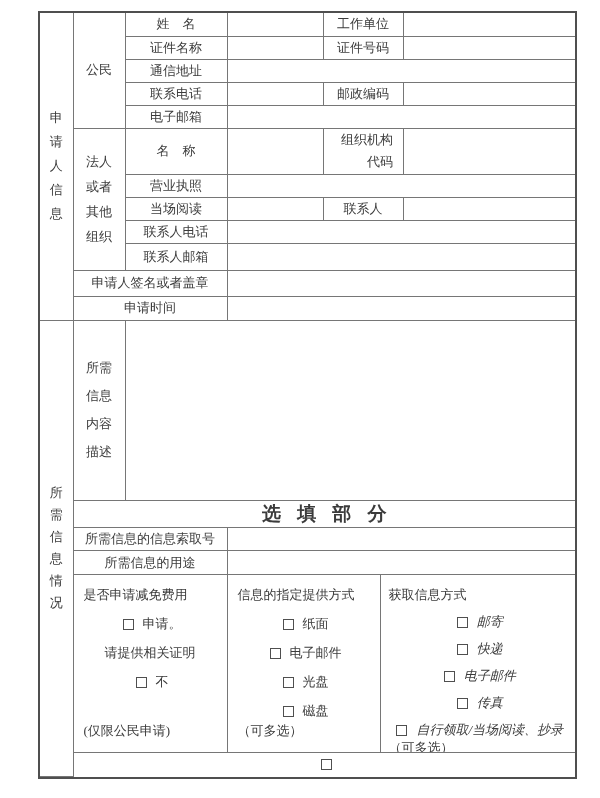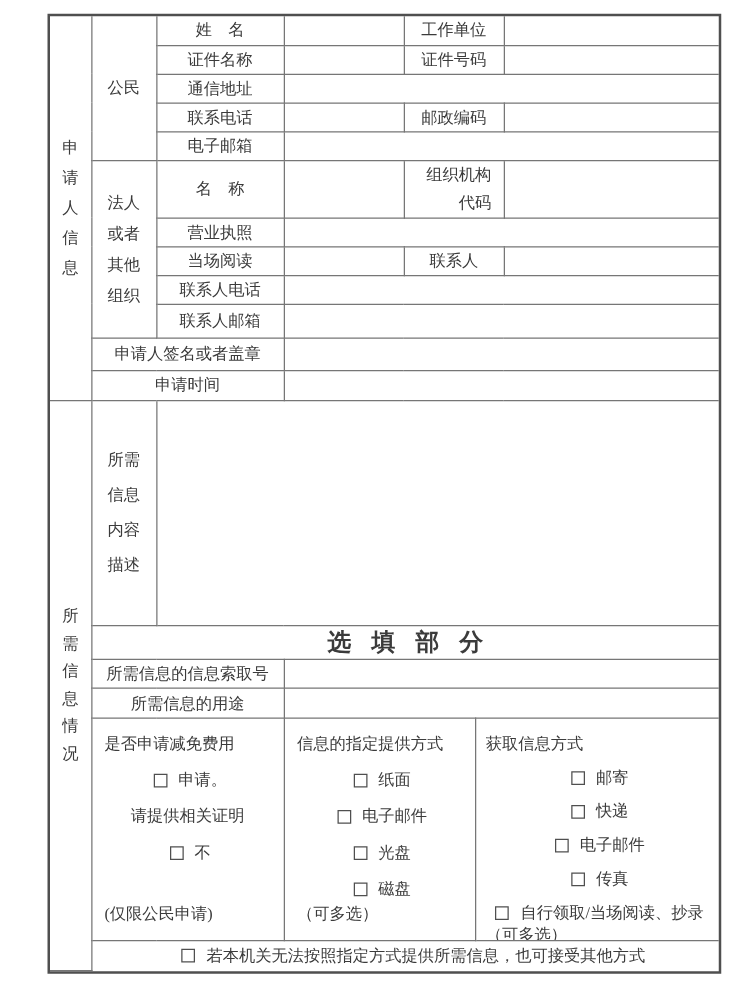--- a/index.html
+++ b/index.html
@@ -78,21 +78,21 @@
   .cellcol {
     display: flex;
     flex-direction: column;
     height: 177px;
     box-sizing: border-box;
     padding: 11px 6px 12px 10px;
   }
   .cellcol.tight { padding: 11px 4px 12px 8px; }
   .group-title { flex: none; }
   .opt { display: flex; align-items: center; margin-top: 11px; flex: none; justify-content: center; }
-  .tight .opt { margin-top: 9px; }
+  .tight .opt { margin-top: 9px; font-style: italic; }
   .cb {
     width: 11px;
     height: 11px;
     border: 1px solid #4f4f4f;
     margin-right: 9px;
     flex: none;
     background: #fff;
     box-sizing: border-box;
   }
   .indent { padding-left: 21px; margin-top: 11px; flex: none; }
@@ -280,21 +280,20 @@
               <span class="ws">自行领取/当场阅读、抄录</span>
             </div>
             <div class="note">（可多选）</div>
           </div>
         </td>
       </tr>
       <tr class="h24">
         <td class="bottomrow" colspan="4">
           <div class="opt bottom-opt">
             <span class="cb"></span>
-            <span>若本机关无法按照指定方式提供所需信息，也可接受其他方式</span>
           </div>
         </td>
       </tr>
     </tbody>
       </table>
 
   </div>
 </div>
 
 </body></html>

